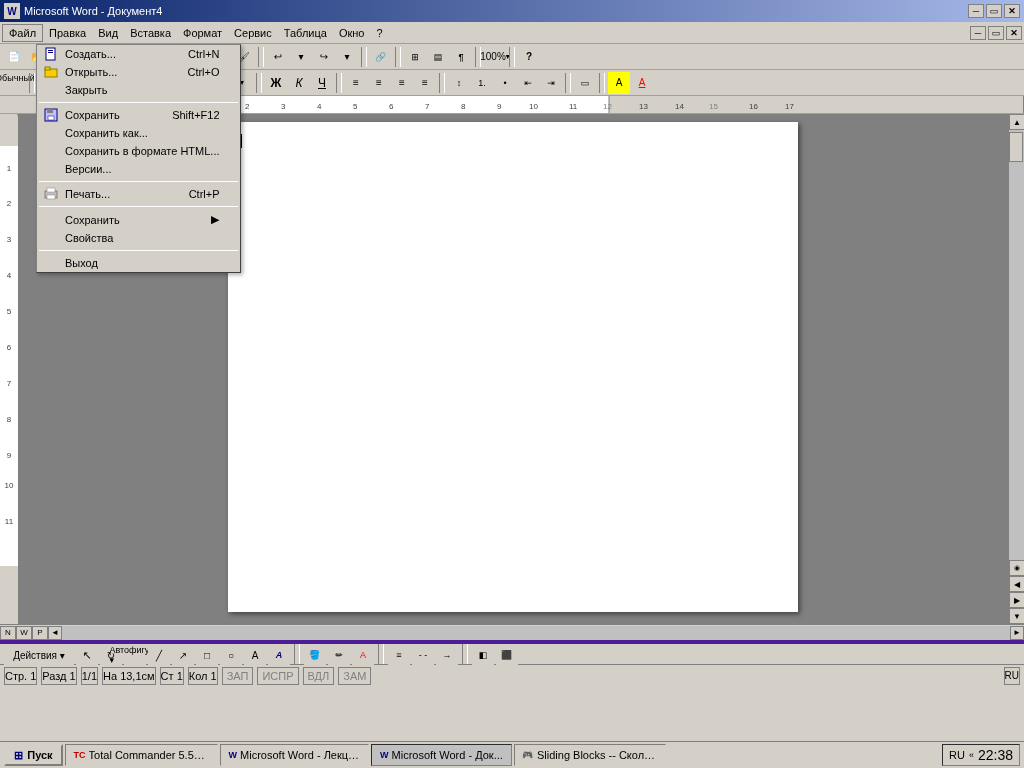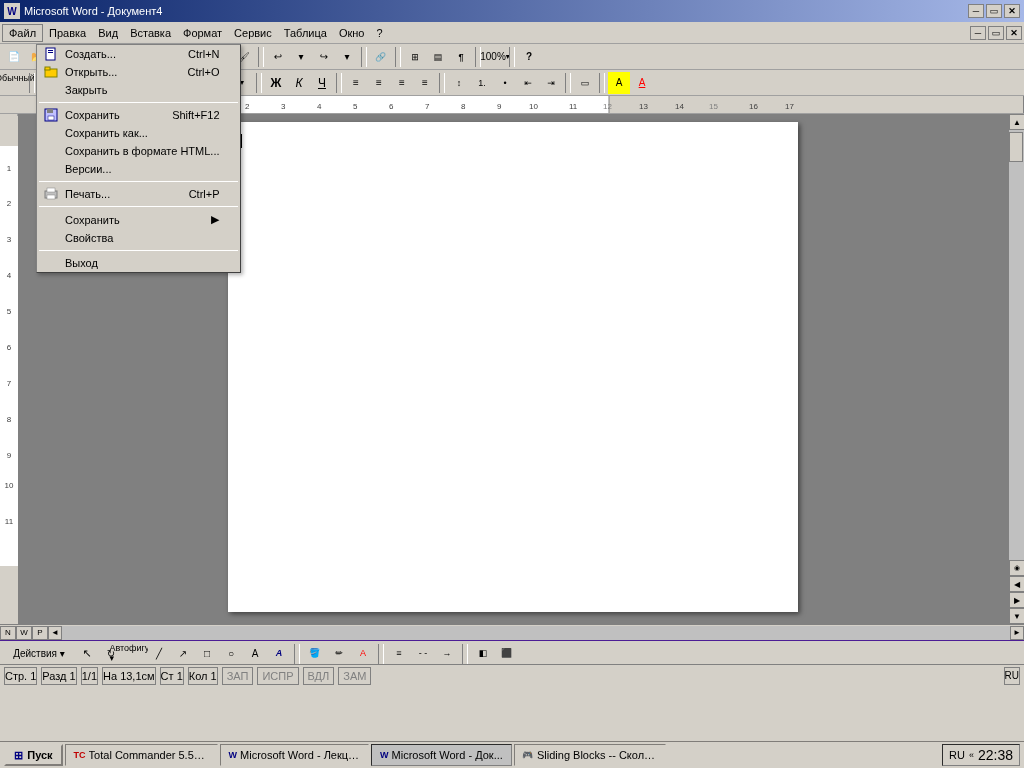--- a/index.html
+++ b/index.html
@@ -527,21 +527,21 @@
 
 <div id="bottom-scrollbar" style="height:16px;background:#d4d0c8;display:flex;align-items:center;border-top:1px solid #808080;">
   <div class="scroll-btn" style="width:16px;height:14px;font-size:8px;">N</div>
   <div class="scroll-btn" style="width:16px;height:14px;font-size:8px;">W</div>
   <div class="scroll-btn" style="width:16px;height:14px;font-size:8px;">P</div>
   <div class="scroll-btn" style="width:14px;height:14px;">◄</div>
   <div style="flex:1;background:#c0c0c0;height:14px;"></div>
   <div class="scroll-btn" style="width:14px;height:14px;">►</div>
 </div>
 
-<div id="drawing-toolbar" style="background:#d4d0c8;height:24px;display:flex;align-items:flex-end;padding:0 4px;gap:2px;border-top:1px solid #4c1d95;">
+<div id="drawing-toolbar" style="background:#d4d0c8;height:24px;display:flex;align-items:flex-start;padding:0 4px;gap:2px;border-top:4px solid #4c1d95;">
   <div class="tb-btn" style="width:70px;font-size:10px;">Действия ▾</div>
   <div class="tb-btn" style="font-size:11px;">↖</div>
   <div class="tb-btn" style="font-size:10px;">↻</div>
   <div class="tb-btn" style="font-size:9px;">Автофигуры ▾</div>
   <div class="tb-btn" style="font-size:10px;">╱</div>
   <div class="tb-btn" style="font-size:10px;">↗</div>
   <div class="tb-btn" style="font-size:10px;">□</div>
   <div class="tb-btn" style="font-size:10px;">○</div>
   <div class="tb-btn" style="font-size:10px;">A</div>
   <div class="tb-btn" style="font-size:9px;font-style:italic;color:#000080;font-weight:bold;">A</div>

